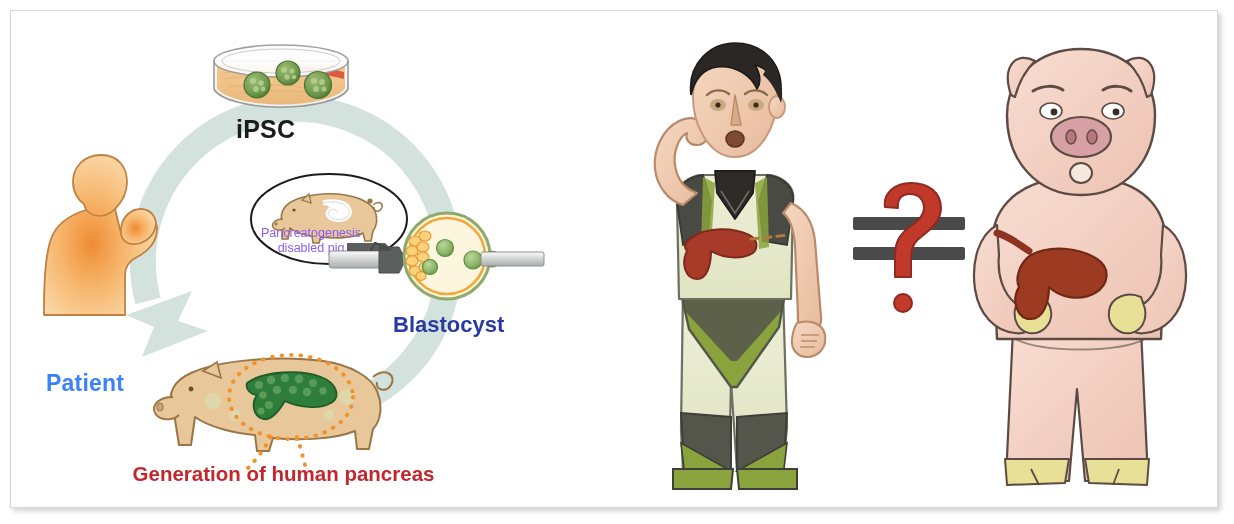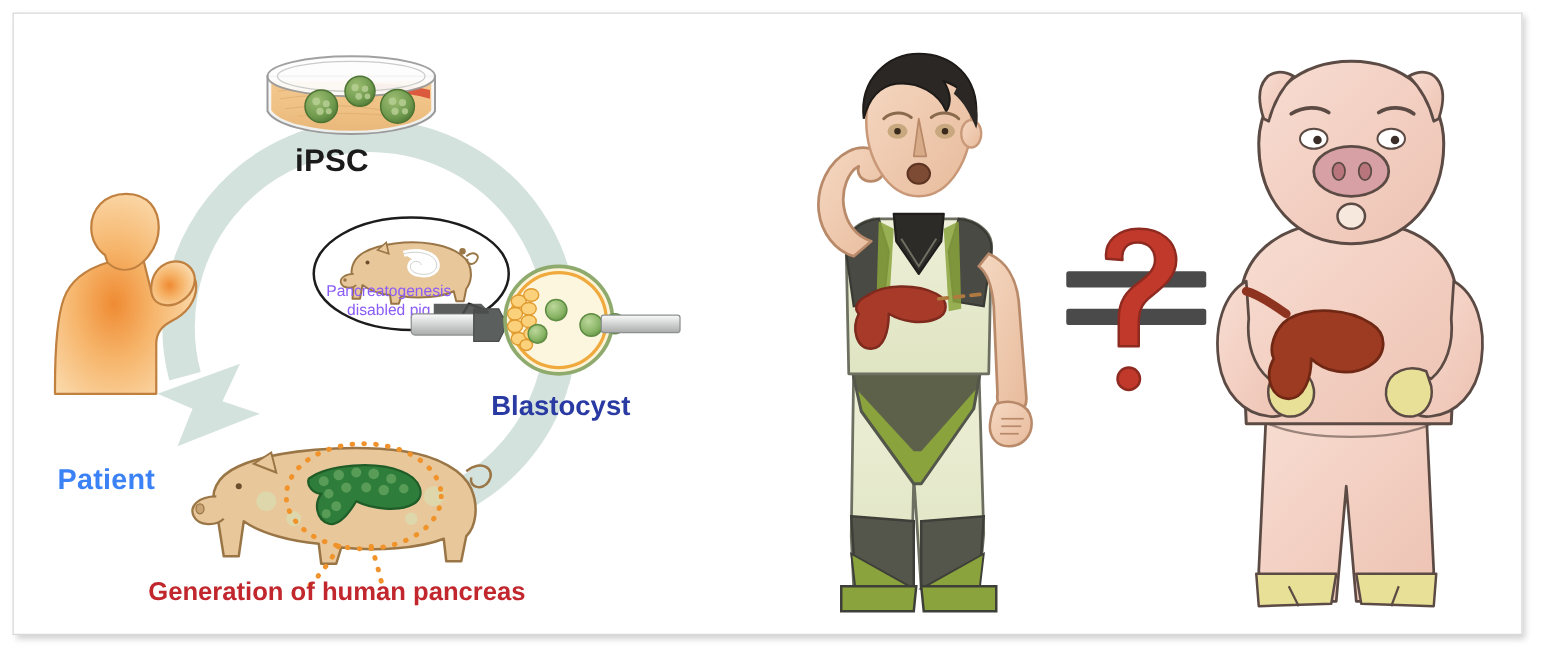--- a/index.html
+++ b/index.html
@@ -32,21 +32,21 @@
   }
   #label-blastocyst{
     left:382px;top:302px;font-size:22px;font-weight:bold;color:#2a3aa3;
     text-align:center;line-height:1.12;
   }
   #label-pig-bubble{
     left:250px;top:215px;font-size:12.5px;color:#8b5cf6;
     text-align:center;line-height:1.18;
   }
   #label-generation{
-    left:81px;top:451px;width:355px;font-size:20.5px;font-weight:bold;
+    left:95px;top:451px;width:355px;font-size:20.5px;font-weight:bold;
     color:#c1272d;text-align:center;line-height:1.18;
   }
 </style>
 </head>
 <body>
 
 <div id="frame">
 
   <div class="panel" id="left-panel">
 

